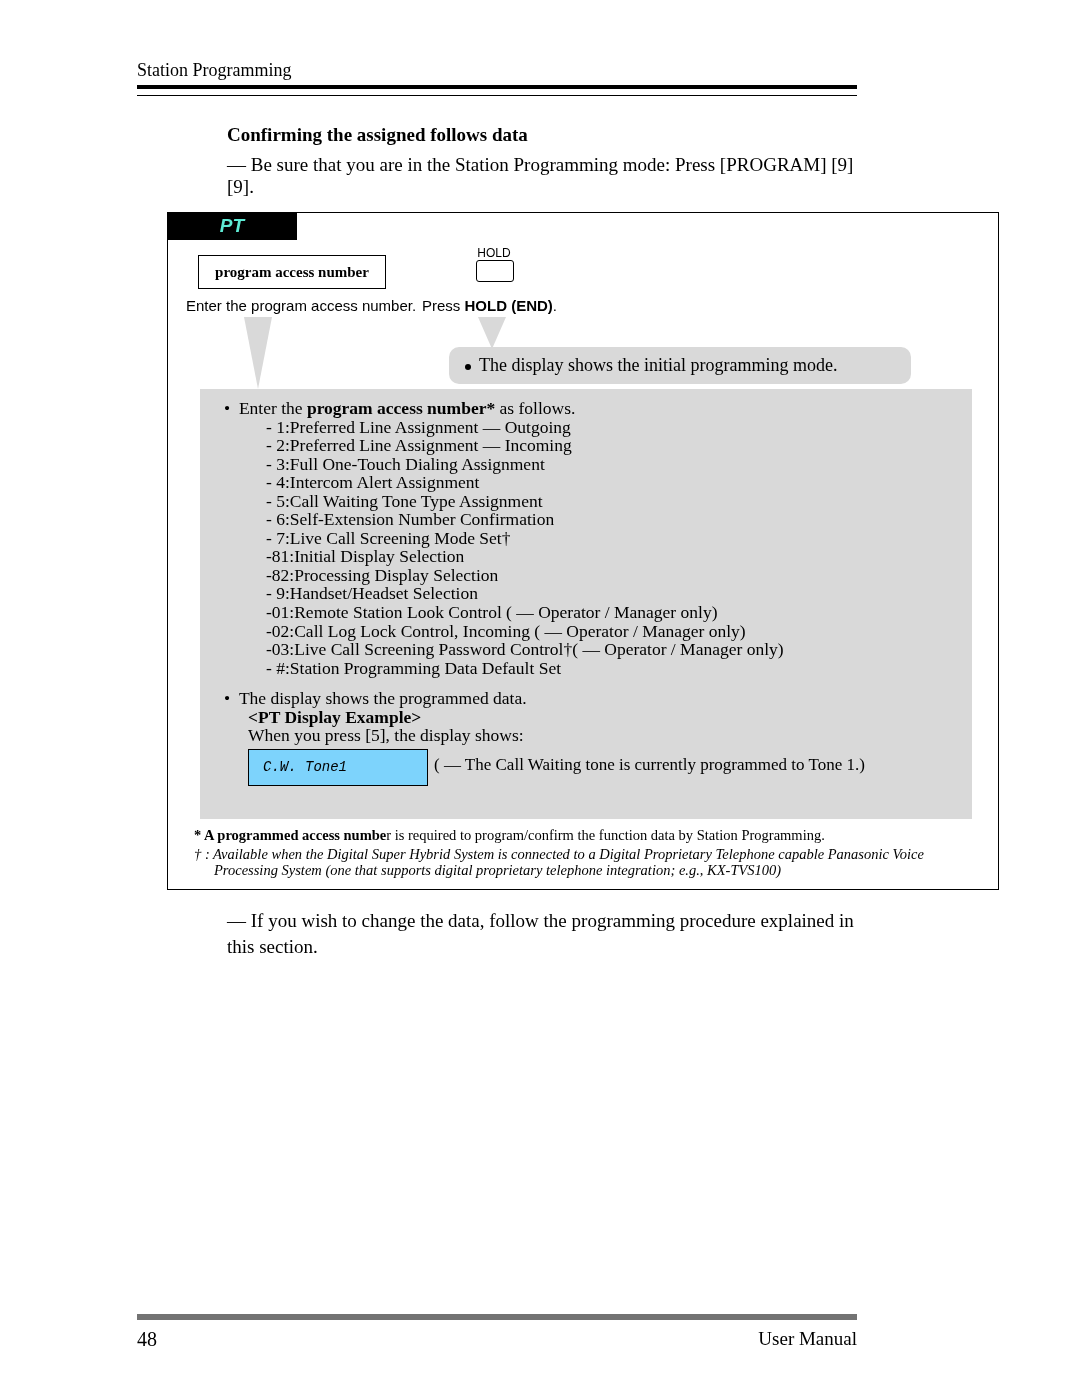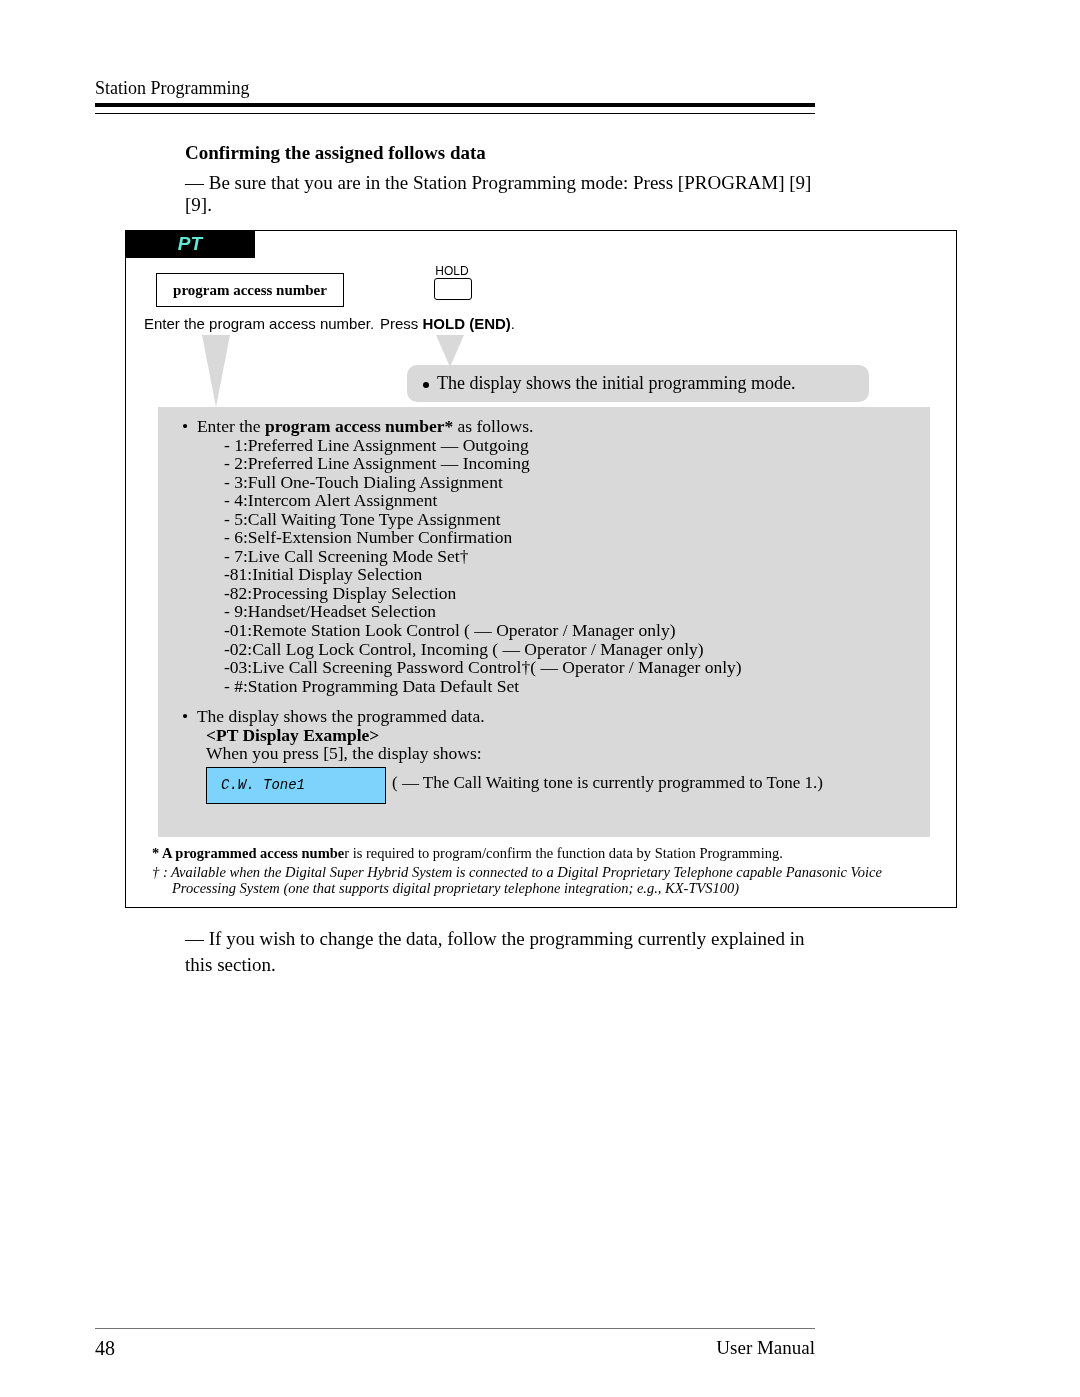--- a/index.html
+++ b/index.html
@@ -1,20 +1,21 @@
 <!DOCTYPE html>
 <html><head>
 <meta charset="utf-8">
 <style>
   html,body{margin:0;padding:0;background:#fff;}
   .page{
     width:910px;height:1397px;position:relative;
     font-family:"Times New Roman",Times,serif;
     color:#000;box-sizing:border-box;
-    padding:78px 95px 50px 95px;
+    padding:60px 95px 50px 95px;
+    margin-left:42px;
   }
   .header-label{font-size:18px;margin-bottom:4px;}
   .dbl-rule{border:0;border-top:4px solid #000;border-bottom:1.5px solid #000;height:6px;margin:0 0 28px 0;}
   .sec-title{font-weight:bold;font-size:19px;margin-left:90px;margin-bottom:8px;}
   .intro{font-size:19px;margin-left:90px;margin-bottom:14px;}
   .diagram{
     border:1.5px solid #000;position:relative;background:#fff;
     margin-left:30px;width:830px;height:676px;
   }
   .pt-tab{
@@ -67,22 +68,22 @@
   }
   .dispann{font-size:17px;margin-left:6px;}
   .footnotes{
     position:absolute;left:26px;right:26px;top:614px;
     font-size:14.5px;line-height:1.15;
   }
   .footnotes .fn1 .b{font-weight:bold;}
   .footnotes .fn2{font-style:italic;padding-left:20px;text-indent:-20px;margin-top:2px;}
   .after-box{font-size:19px;margin-left:90px;margin-top:18px;line-height:1.35;}
   .pg-footer{
-    position:absolute;left:95px;right:95px;bottom:37px;
-    border-top:1px solid #737373;padding-top:8px;
+    position:absolute;left:95px;right:95px;bottom:46px;
+    border-top:6px solid #737373;padding-top:8px;
     font-size:19px;display:flex;justify-content:space-between;text-align:center;
   }
   .pg-num{font-size:20px;}
 </style>
 </head>
 <body>
 <div class="page">
 
   <div class="header-label">Station Programming</div>
   <hr class="dbl-rule">
@@ -141,20 +142,20 @@
 
     <div class="footnotes">
       <div class="fn1">
         <span class="b">* A programmed access numbe</span><span>r is required to program/confirm the function data by Station Programming.</span>
       </div>
       <div class="fn2">† : Available when the Digital Super Hybrid System is connected to a Digital Proprietary Telephone capable Panasonic Voice Processing System (one that supports digital proprietary telephone integration; e.g., KX-TVS100)</div>
     </div>
   </div>
 
   <div class="after-box">
-    <div>— If you wish to change the data, follow the programming currently explained in this section.</div>
+    <div>— If you wish to change the data, follow the programming procedure explained in this section.</div>
   </div>
 
   <div class="pg-footer">
     <span class="pg-num">48</span>
     <span>User Manual</span>
   </div>
 </div>
 
 </body></html>

